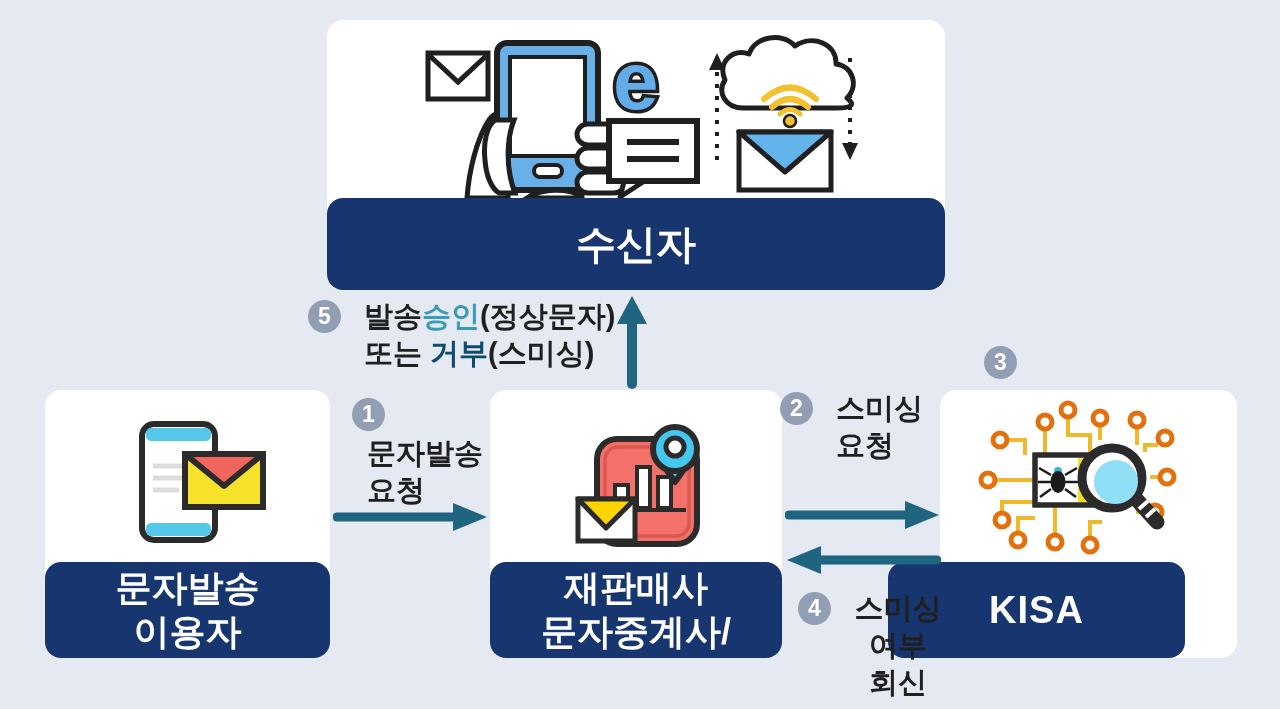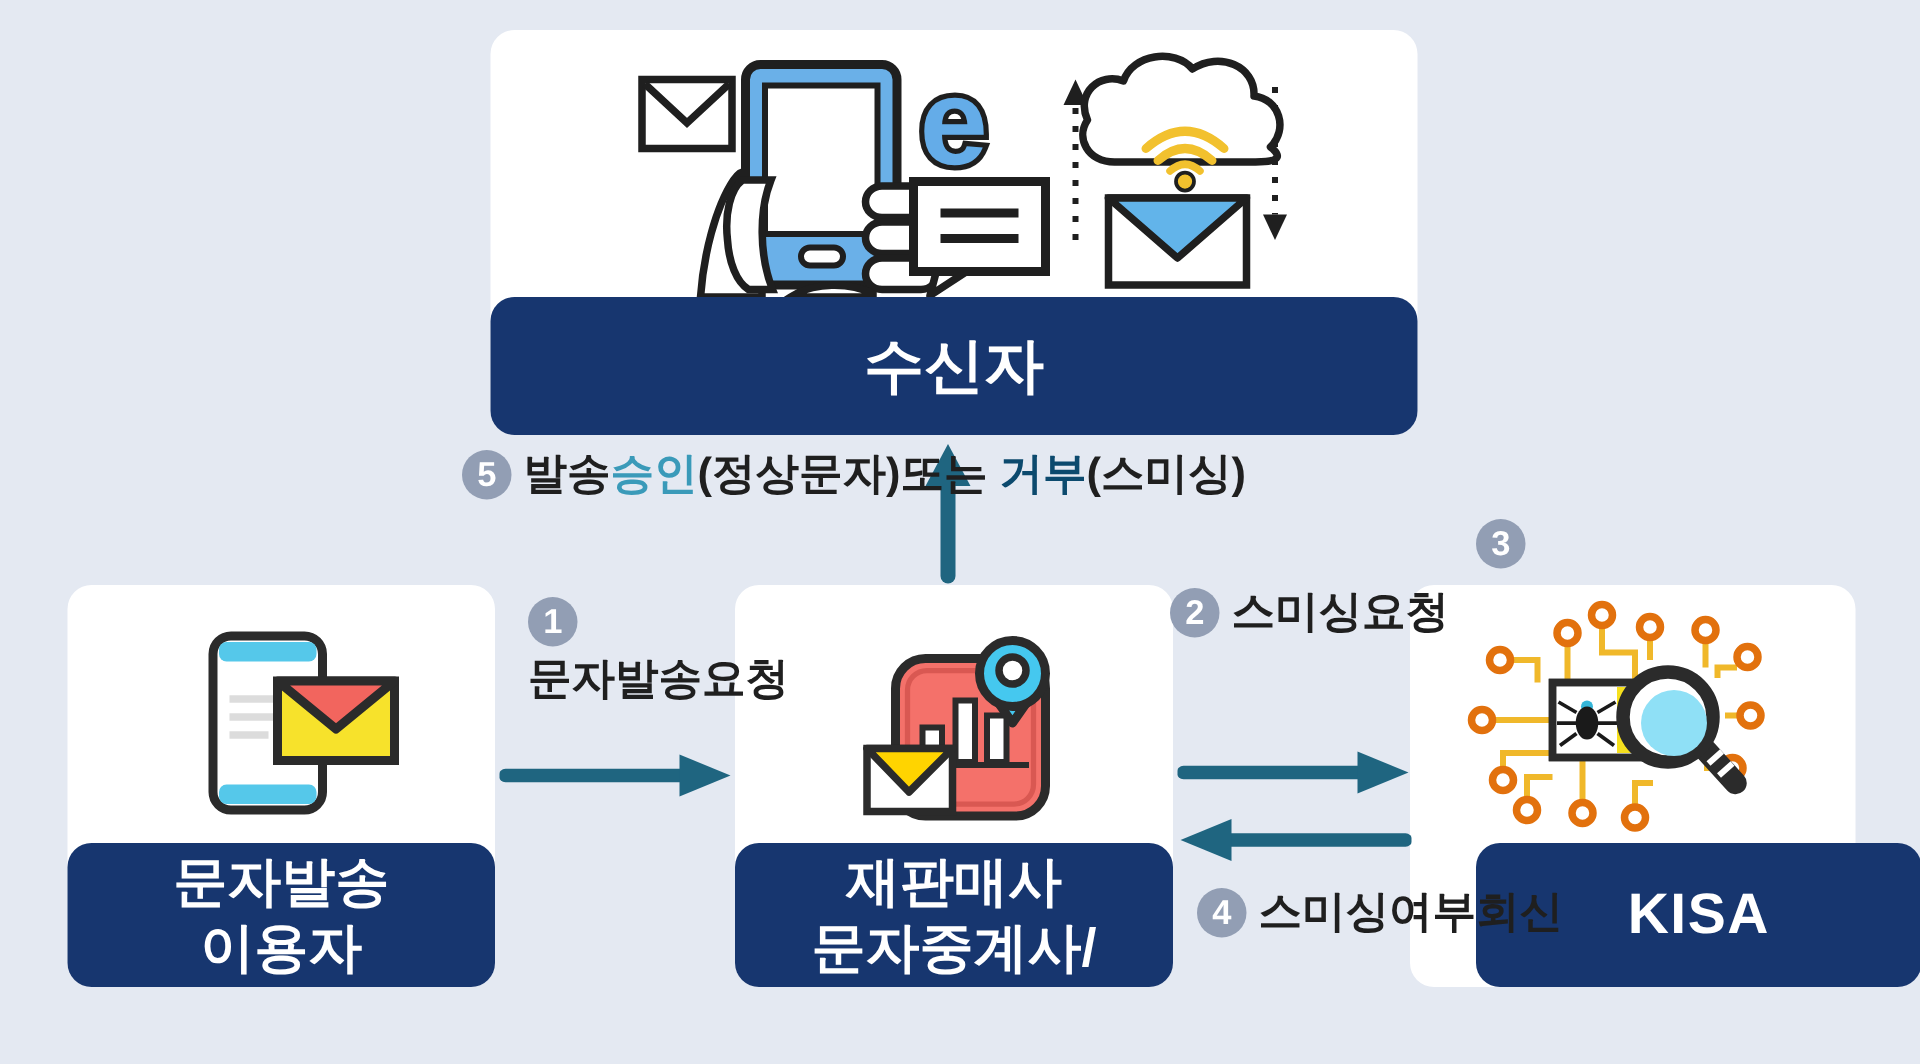--- a/index.html
+++ b/index.html
@@ -7,21 +7,21 @@
   #stage{position:relative;width:1280px;height:709px;background:#e4e9f2;overflow:hidden;}
   .card{position:absolute;background:#ffffff;border-radius:16px;}
   .banner{position:absolute;background:#17366f;border-radius:16px;color:#ffffff;font-weight:bold;
           display:flex;flex-direction:column;align-items:center;justify-content:center;text-align:center;}
   .banner .ln{line-height:1.22;}
   .b1{font-size:40px;}
   .b2{font-size:36px;}
   .b3{font-size:38px;letter-spacing:1px;}
   .step{position:absolute;color:#1f1f1f;font-weight:bold;font-size:29px;line-height:37px;}
   .srow{display:flex;align-items:flex-start;gap:8px;}
-  .scol{display:flex;align-items:flex-start;}
+  .scol{display:flex;flex-direction:column;align-items:flex-start;margin-left:15px;}
   .num{width:33px;height:33px;border-radius:50%;background:#929eb4;color:#ffffff;
        font-size:23px;font-weight:bold;display:flex;align-items:center;justify-content:center;
        flex:0 0 auto;margin-top:2px;}
   .approve{color:#3a9ab9;}
   .reject{color:#0c4a6e;}
   .abs{position:absolute;}
   .ctr{text-align:center;align-items:center;}
 </style>
 </head>
 <body>
@@ -165,21 +165,21 @@
       <ellipse cx="118" cy="92" rx="7.5" ry="11" fill="#1a1a1a"></ellipse>
     </g>
     <g>
       <line x1="197" y1="110" x2="217" y2="132" stroke="#2b2b2b" stroke-width="15" stroke-linecap="round"></line>
       <line x1="199" y1="119" x2="208" y2="111" stroke="#ffffff" stroke-width="4"></line>
       <line x1="206" y1="127" x2="215" y2="119" stroke="#ffffff" stroke-width="4"></line>
       <circle cx="172" cy="88" r="30" fill="#ffffff" stroke="#2b2b2b" stroke-width="9"></circle>
       <circle cx="176" cy="92" r="22" fill="#8fe0f6"></circle>
     </g>
   </svg>
-  <div class="banner b3" style="left:984px;top:562px;width:297px;height:96px;">
+  <div class="banner b3" style="left:888px;top:562px;width:297px;height:96px;">
     <div class="ln">KISA</div>
   </div>
 
   <svg class="abs" style="left:333px;top:501px;" width="156" height="32">
     <line x1="4" y1="16" x2="124" y2="16" stroke="#1f6580" stroke-width="9" stroke-linecap="round"></line>
     <polygon points="120,2 154,16 120,30" fill="#1f6580"></polygon>
   </svg>
   <svg class="abs" style="left:785px;top:499px;" width="156" height="32">
     <line x1="4" y1="16" x2="124" y2="16" stroke="#1f6580" stroke-width="9" stroke-linecap="round"></line>
     <polygon points="120,2 154,16 120,30" fill="#1f6580"></polygon>

